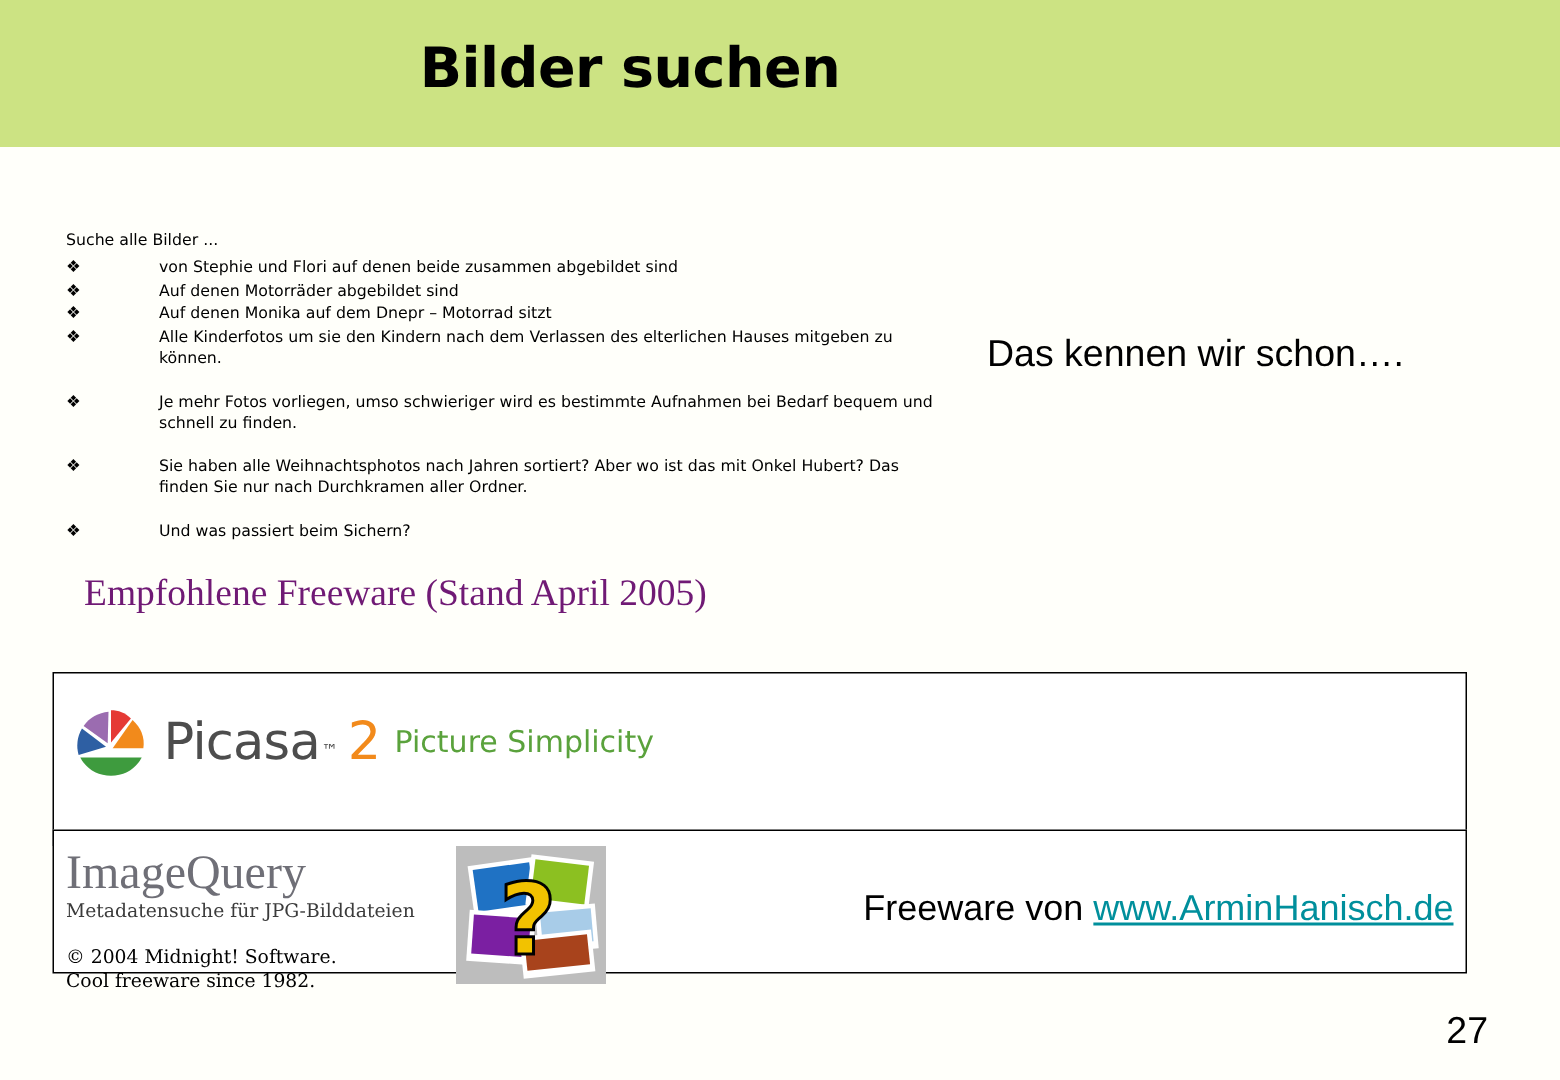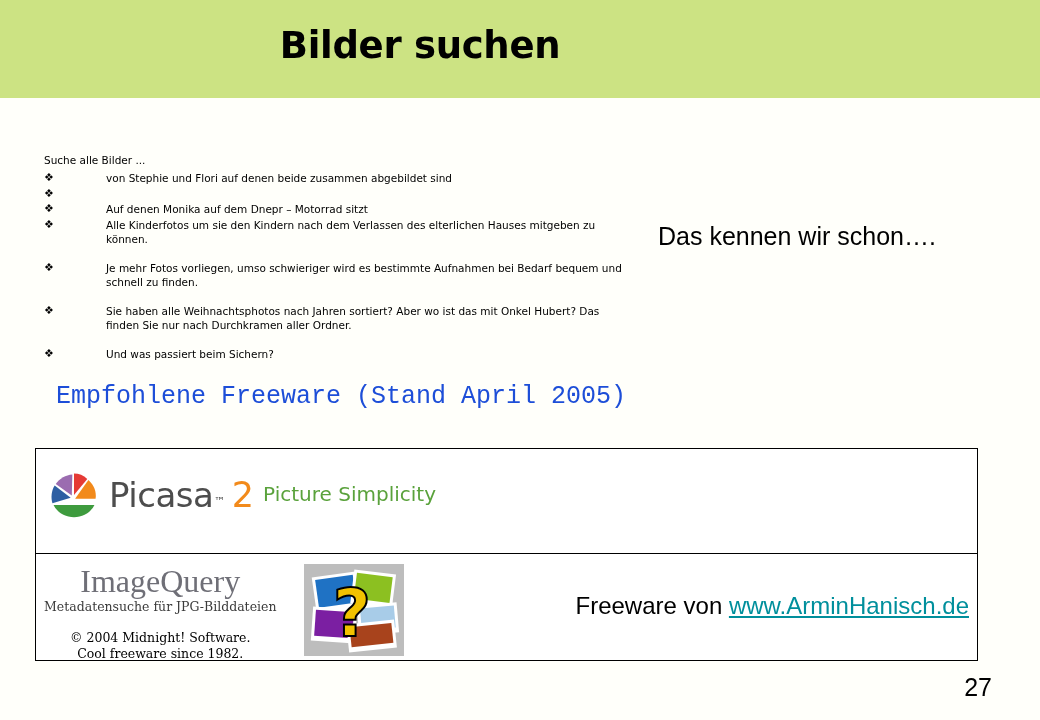--- a/index.html
+++ b/index.html
@@ -81,42 +81,41 @@
     white-space: nowrap;
     font-family: "Liberation Sans", sans-serif;
   }
 
   
   #section-heading {
     position: absolute;
     left: 56px;
     top: 382px;
     font-size: 25px;
-    color: #1d4ed8;
+    color: #701a75;
     white-space: nowrap;
-    font-family: Liberation Mono, monospace;
+    font-family: Liberation Serif, serif;
   }
 
   
   .product-box {
     position: absolute;
     left: 35px;
     width: 943px;
     border: 1.5px solid #000;
     background: #fff;
     box-sizing: border-box;
   }
   #box-picasa {
     top: 448px;
     height: 116px;
   }
   #box-imagequery {
     top: 553px;
-    height: 108px;
-    text-align: center;
+    height: 96px;
   }
   .freeware-label {
     position: absolute;
     font-size: 24px;
     color: #000;
     white-space: nowrap;
     font-family: "Liberation Sans", sans-serif;
   }
   #label-google {
     right: 8px;
@@ -223,20 +222,21 @@
 
 <div id="bullet-block">
   <div id="bullet-lead">Suche alle Bilder ...</div>
 
   <div class="bullet-row">
     <span class="bullet-mark">❖</span>
     <span class="bullet-text">von Stephie und Flori auf denen beide zusammen abgebildet sind</span>
   </div>
   <div class="bullet-row">
     <span class="bullet-mark">❖</span>
+    <span class="bullet-text">Auf denen Motorräder abgebildet sind</span>
   </div>
   <div class="bullet-row">
     <span class="bullet-mark">❖</span>
     <span class="bullet-text">Auf denen Monika auf dem Dnepr – Motorrad sitzt</span>
   </div>
   <div class="bullet-row">
     <span class="bullet-mark">❖</span>
     <span class="bullet-text">Alle Kinderfotos um sie den Kindern nach dem Verlassen des elterlichen Hauses mitgeben zu können.</span>
   </div>
 

